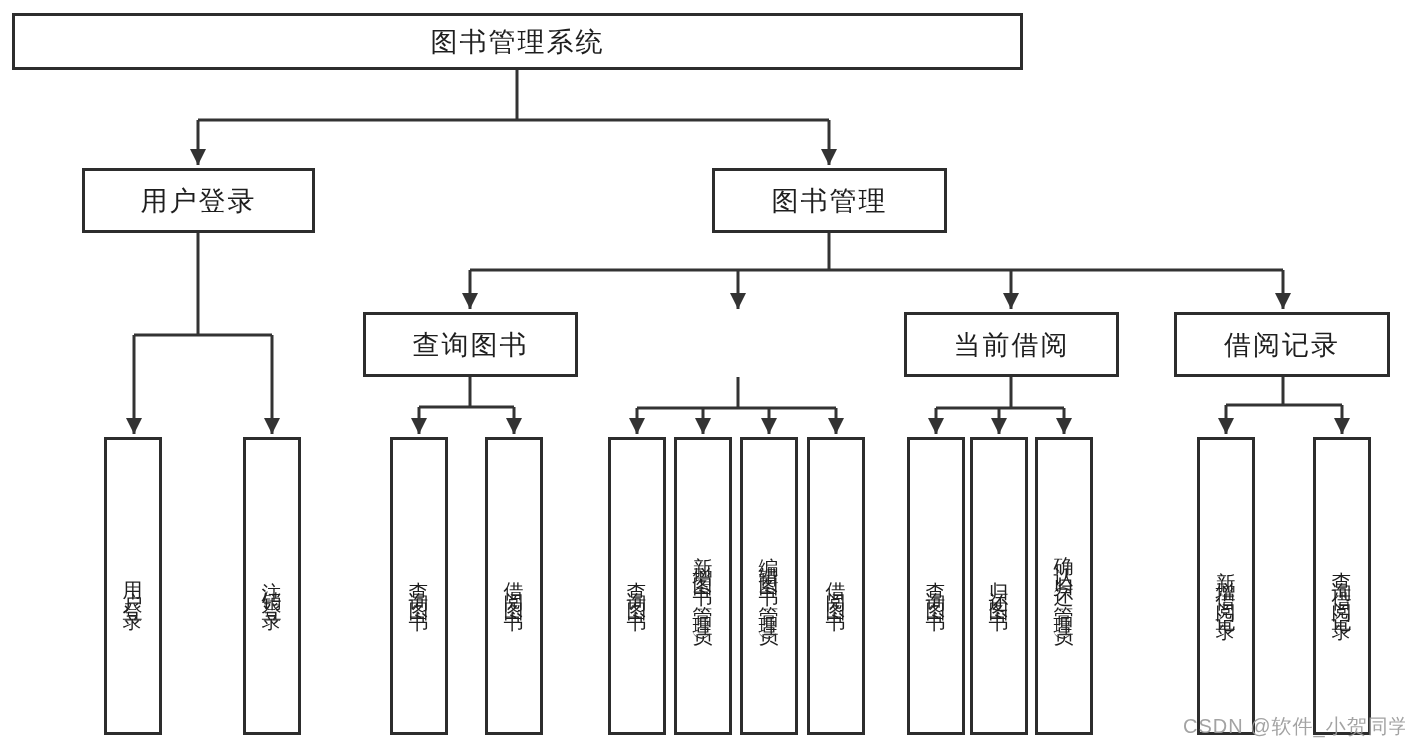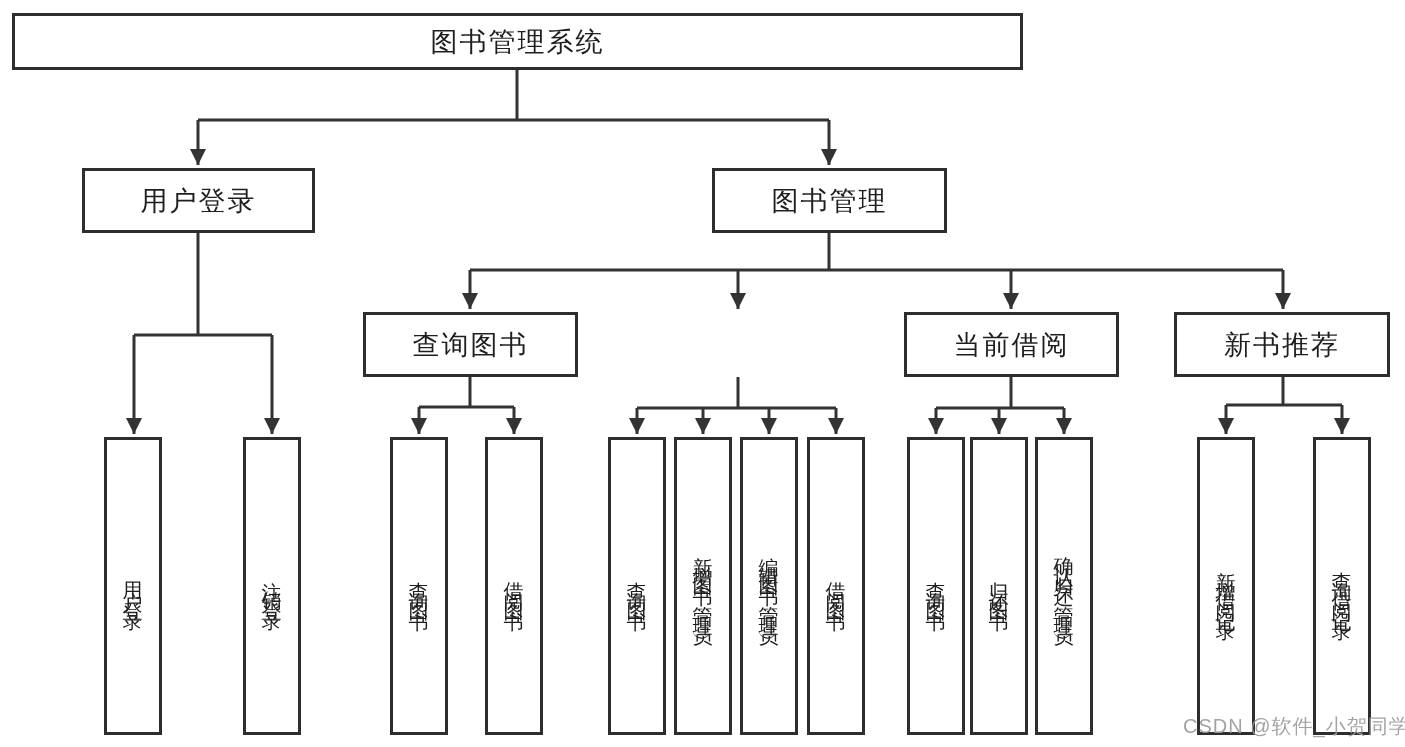--- a/index.html
+++ b/index.html
@@ -104,21 +104,21 @@
     </g>
   </svg>
 
   <div id="n-root" class="node h-node">图书管理系统</div>
 
   <div id="n-login" class="node h-node">用户登录</div>
   <div id="n-mgmt" class="node h-node">图书管理</div>
 
   <div id="n-rec" class="node h-node">查询图书</div>
   <div id="n-cur" class="node h-node">当前借阅</div>
-  <div id="n-recs" class="node h-node">新书推荐</div>
+  <div id="n-recs" class="node h-node">借阅记录</div>
 
   <div id="l-login" class="node v-node">用户登录</div>
   <div id="l-logout" class="node v-node">注销登录</div>
   <div id="l-rq" class="node v-node">查询图书</div>
   <div id="l-rb" class="node v-node">借阅图书</div>
   <div id="l-bq" class="node v-node">查询图书</div>
   <div id="l-ba" class="node v-node">新增图书（管理员）</div>
   <div id="l-be" class="node v-node">编辑图书（管理员）</div>
   <div id="l-bb" class="node v-node">借阅图书</div>
   <div id="l-cq" class="node v-node">查询图书</div>

